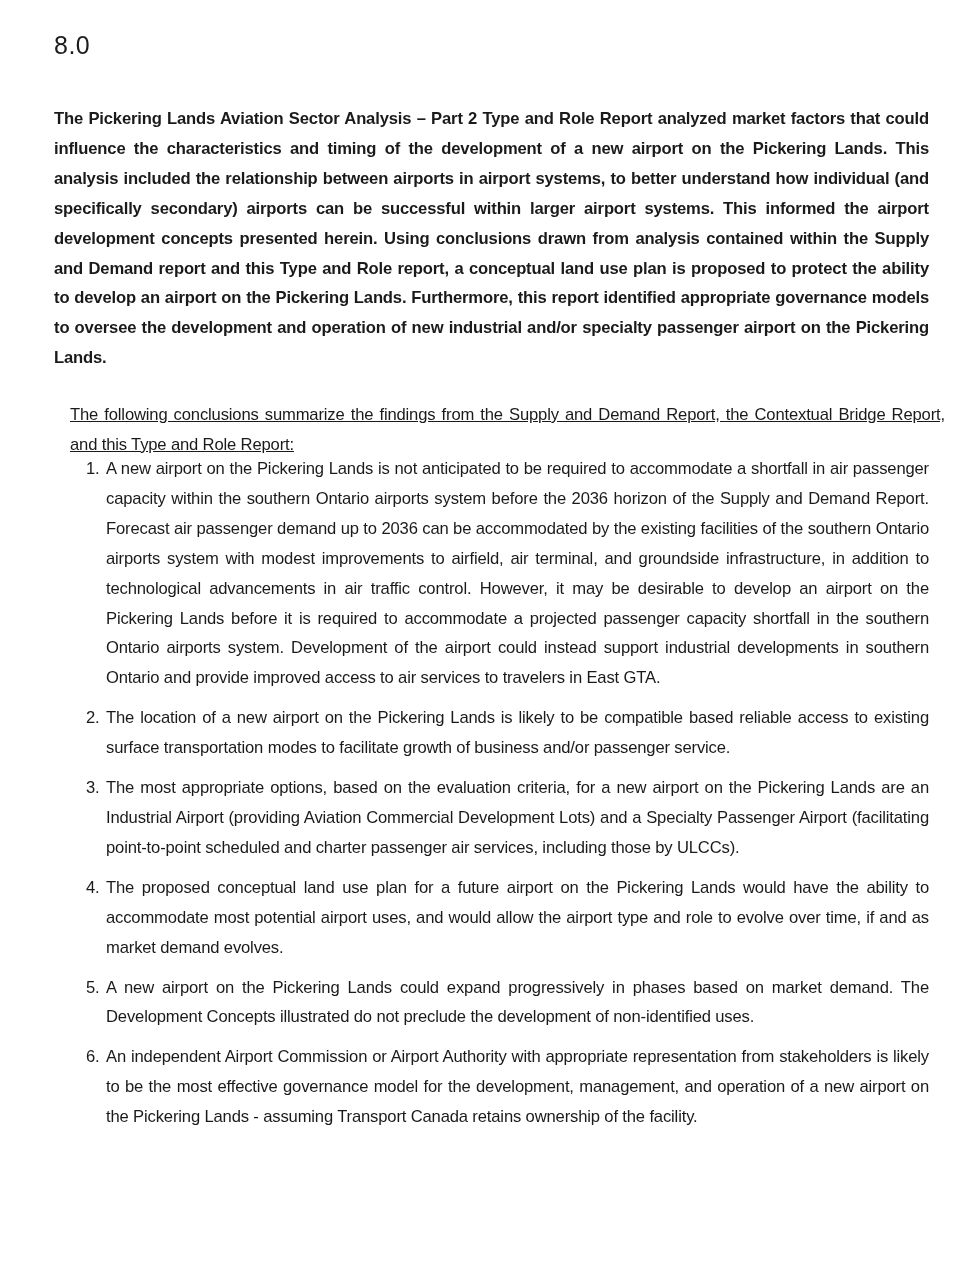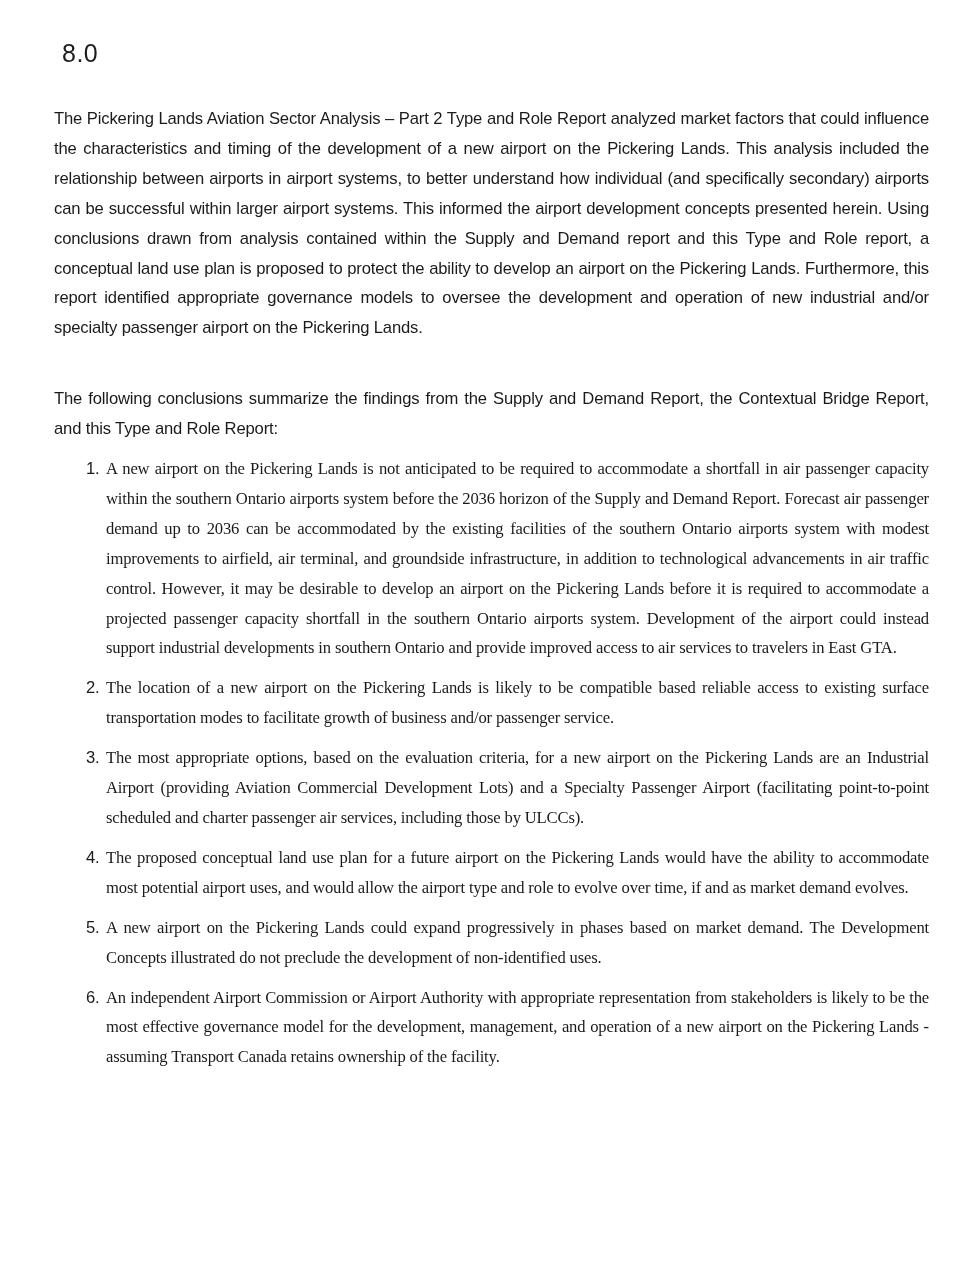--- a/index.html
+++ b/index.html
@@ -43,21 +43,21 @@
     .body-text {
       position: absolute;
       left: 54px;
       width: 875px;
       font-size: 16.6px;
       line-height: 29.9px;
       text-align: justify;
       color: #1a1a1a;
       letter-spacing: -0.15px;
     }
-    .para1 { top: 104px; }
+    .para1 { top: 104px; font-weight: bold; }
     .para2 { top: 384px; }
     .list {
       position: absolute;
       left: 54px;
       width: 875px;
       top: 454px;
       margin: 0;
       padding: 0;
       list-style: none;
     }
@@ -79,35 +79,34 @@
     .list-item .marker span {
       display: inline-block;
       width: 36px;
       text-align: left;
       padding-left: 16px;
       box-sizing: border-box;
     }
     .list-item .text {
       flex: 1;
       text-align: justify;
-      font-family: Liberation Serif, serif;
     }
   </style>
 </head>
 <body>
 
 <div class="page">
 
-  <h1 class="heading" style="margin:8px;font-weight:normal;flex-direction:column;">
+  <h1 class="heading" style="margin:0;font-weight:normal;flex-direction:column;">
     <span class="num">8.0</span>
   </h1>
 
   <p class="body-text para1" style="margin:0;">The Pickering Lands Aviation Sector Analysis – Part 2 Type and Role Report analyzed market factors that could influence the characteristics and timing of the development of a new airport on the Pickering Lands. This analysis included the relationship between airports in airport systems, to better understand how individual (and specifically secondary) airports can be successful within larger airport systems. This informed the airport development concepts presented herein. Using conclusions drawn from analysis contained within the Supply and Demand report and this Type and Role report, a conceptual land use plan is proposed to protect the ability to develop an airport on the Pickering Lands. Furthermore, this report identified appropriate governance models to oversee the development and operation of new industrial and/or specialty passenger airport on the Pickering Lands.</p>
 
-  <p class="body-text para2" style="margin:0;">The following conclusions summarize the findings from the Supply and Demand Report, the Contextual Bridge Report, and this Type and Role Report:</p>
+  <p class="body-text para2" style="margin:16px;text-decoration:underline;">The following conclusions summarize the findings from the Supply and Demand Report, the Contextual Bridge Report, and this Type and Role Report:</p>
 
   <ol class="list">
     <li class="list-item">
       <span class="marker"><span>1.</span></span>
       <span class="text">A new airport on the Pickering Lands is not anticipated to be required to accommodate a shortfall in air passenger capacity within the southern Ontario airports system before the 2036 horizon of the Supply and Demand Report. Forecast air passenger demand up to 2036 can be accommodated by the existing facilities of the southern Ontario airports system with modest improvements to airfield, air terminal, and groundside infrastructure, in addition to technological advancements in air traffic control. However, it may be desirable to develop an airport on the Pickering Lands before it is required to accommodate a projected passenger capacity shortfall in the southern Ontario airports system. Development of the airport could instead support industrial developments in southern Ontario and provide improved access to air services to travelers in East GTA.</span>
     </li>
     <li class="list-item">
       <span class="marker"><span>2.</span></span>
       <span class="text">The location of a new airport on the Pickering Lands is likely to be compatible based reliable access to existing surface transportation modes to facilitate growth of business and/or passenger service.</span>
     </li>

